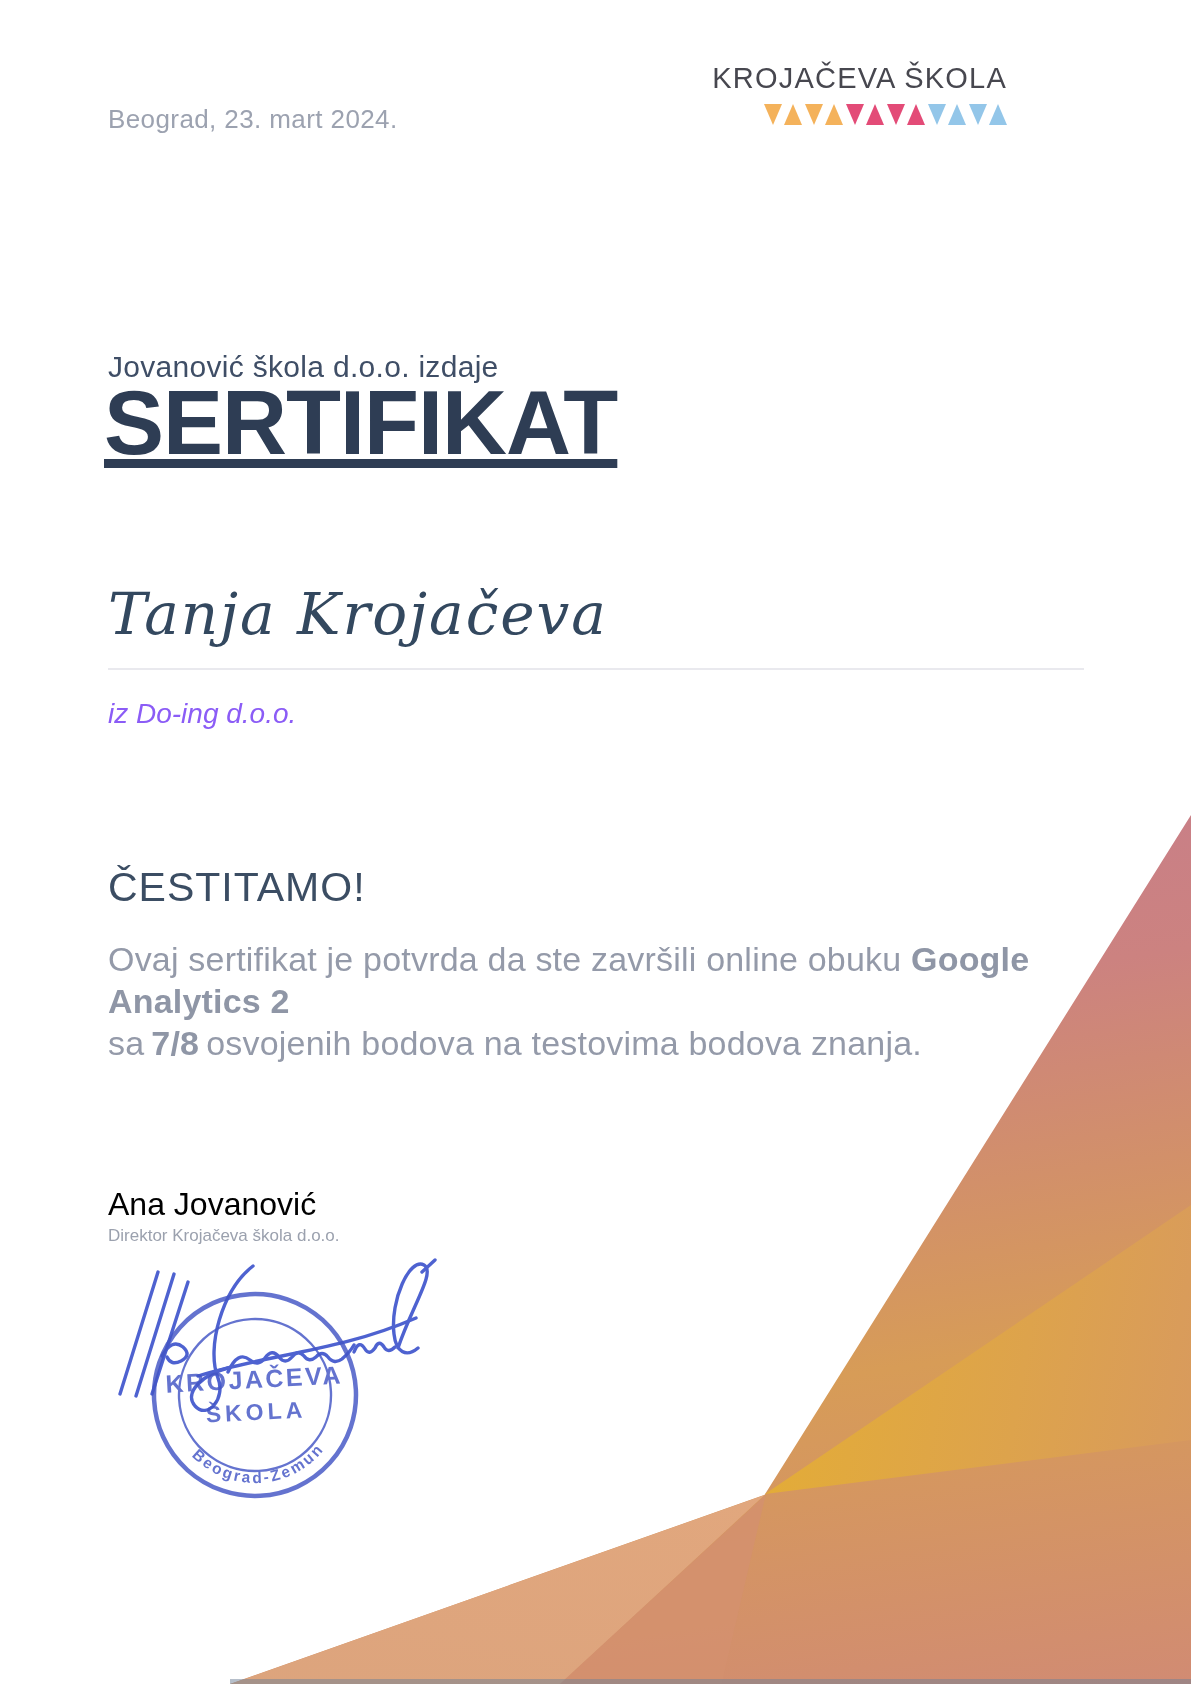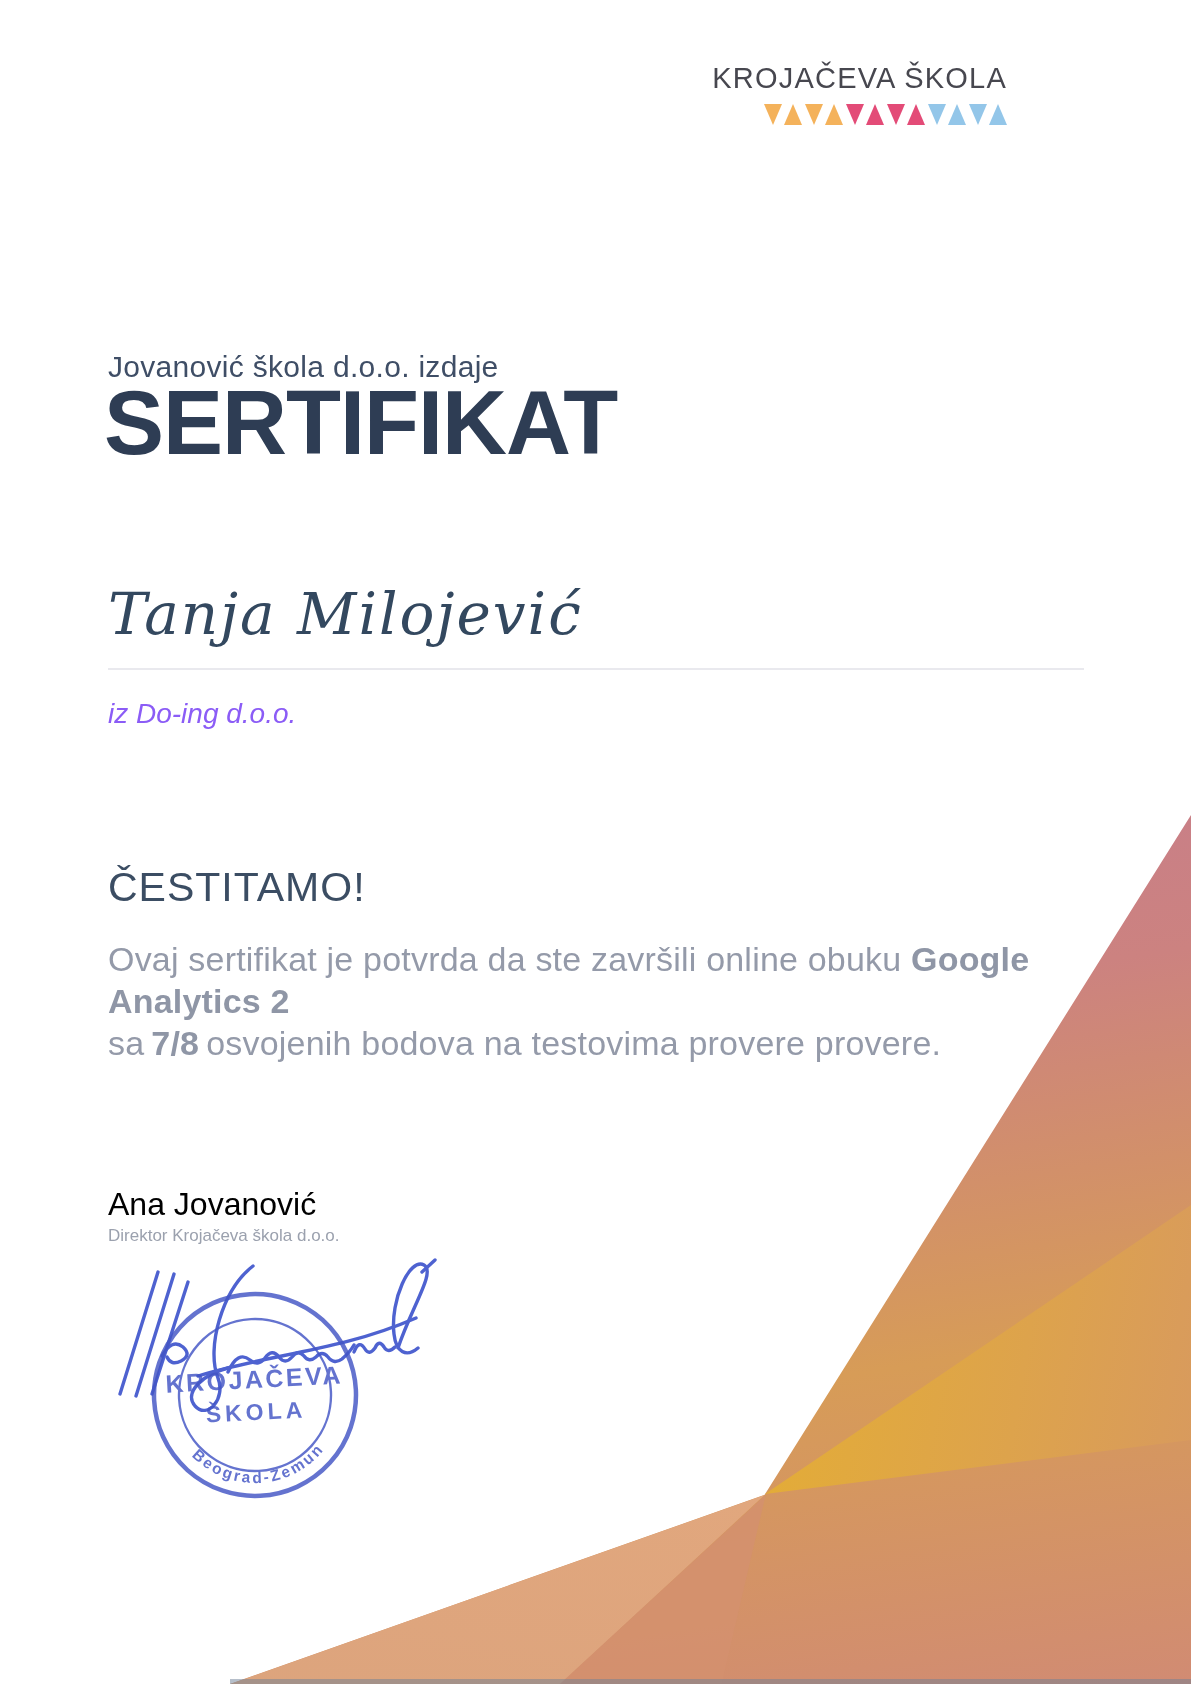--- a/index.html
+++ b/index.html
@@ -57,21 +57,21 @@
   .tri.up{border-bottom:21px solid var(--c);}
 
   
   .issuer-line{
     left:108px;top:350px;
     font-size:30px;color:#3f4e66;letter-spacing:.3px;z-index:2;
   }
   .cert-title{
     left:104px;top:378px;
     font-size:90px;font-weight:800;color:#2e3d54;
-    letter-spacing:-1px;line-height:1;z-index:2;
+    letter-spacing:-1px;line-height:1;z-index:2;text-decoration:underline;
   }
 
   
   .recipient-name{
     left:108px;top:580px;
     font-family:"DejaVu Serif", serif;font-style:italic;
     font-size:58px;color:#33485f;letter-spacing:2px;z-index:2;
   }
   .name-underline{
     left:108px;top:668px;width:976px;height:2px;
@@ -110,20 +110,21 @@
 <body>
 
 <div id="certificate">
 
   <div class="deco deco-main"></div>
   <div class="deco deco-gold"></div>
   <div class="deco deco-salmon-light"></div>
   <div class="deco deco-salmon-mid"></div>
   <div class="deco page-edge-strip"></div>
 
+  <div class="abs date">Beograd, 23. mart 2024.</div>
 
   <div class="abs logo">
     <div class="logo-text">KROJAČEVA ŠKOLA</div>
     <div class="tri-band">
         <span class="tri down" style="--c: #f4b25b;"></span>
         <span class="tri up" style="--c: #f4b25b;"></span>
         <span class="tri down" style="--c: #f4b25b;"></span>
         <span class="tri up" style="--c: #f4b25b;"></span>
         <span class="tri down" style="--c: #e34b77;"></span>
         <span class="tri up" style="--c: #e34b77;"></span>
@@ -132,28 +133,28 @@
         <span class="tri down" style="--c: #93c6e9;"></span>
         <span class="tri up" style="--c: #93c6e9;"></span>
         <span class="tri down" style="--c: #93c6e9;"></span>
         <span class="tri up" style="--c: #93c6e9;"></span>
       </div>
   </div>
 
   <div class="abs issuer-line">Jovanović škola d.o.o. izdaje</div>
   <div class="abs cert-title">SERTIFIKAT</div>
 
-  <div class="abs recipient-name">Tanja Milojević</div>
+  <div class="abs recipient-name">Tanja Krojačeva</div>
   <div class="abs name-underline"></div>
   <div class="abs recipient-company">iz Do-ing d.o.o.</div>
 
   <div class="abs congrats-heading">ČESTITAMO!</div>
   <div class="abs congrats-body">
     <span>Ovaj sertifikat je potvrda da ste završili online obuku </span><b>Google Analytics 2</b><br>
-    <span>sa</span><b class="score-gap">7/8</b><span>osvojenih bodova na testovima provere provere.</span>
+    <span>sa</span><b class="score-gap">7/8</b><span>osvojenih bodova na testovima bodova znanja.</span>
   </div>
 
   <div class="abs signer-name">Ana Jovanović</div>
   <div class="abs signer-title">Direktor Krojačeva škola d.o.o.</div>
 
   <svg class="abs sig-svg" width="350" height="175" viewBox="0 0 350 175">
     <g fill="none" stroke-width="3.4" stroke-linecap="round" stroke-linejoin="round" opacity="0.92" stroke="#3f55cd">
       <path d="M22,138 L60,16 M38,140 L76,18 M54,138 L90,26"></path>
       <path d="M64,100 q10,-18 21,-9 q9,8 -2,14 q-10,5 -14,-4"></path>
       <path d="M155,10 C124,34 108,92 120,122 C128,142 110,164 97,150 C85,136 106,118 130,112"></path>

